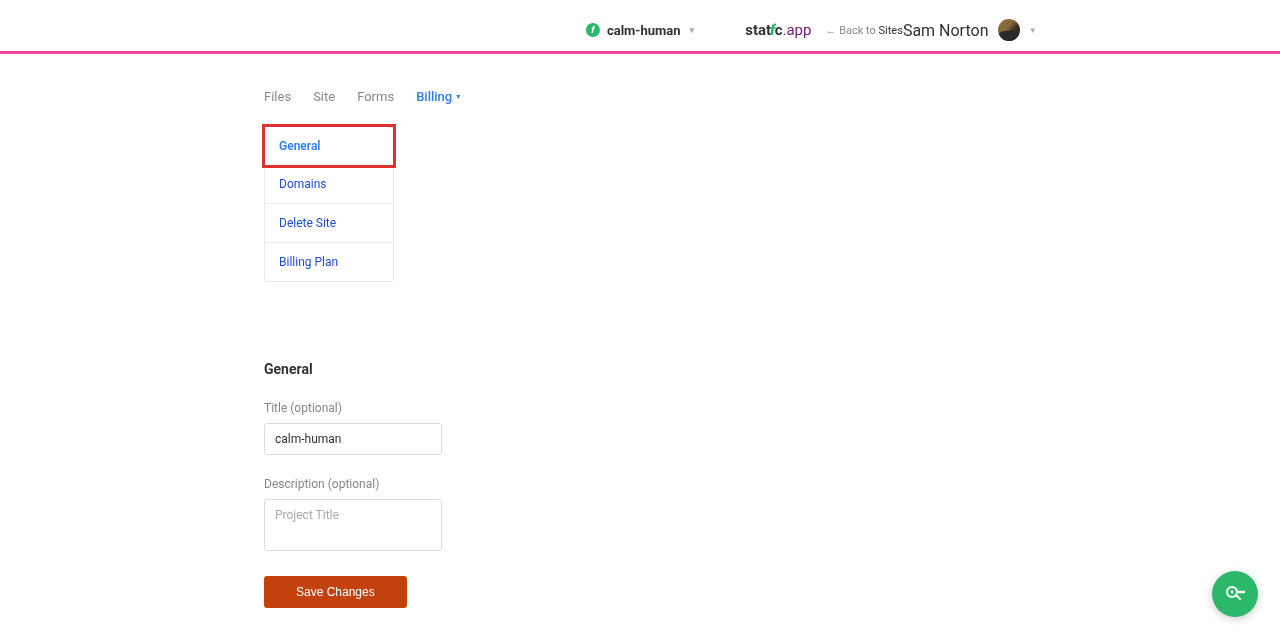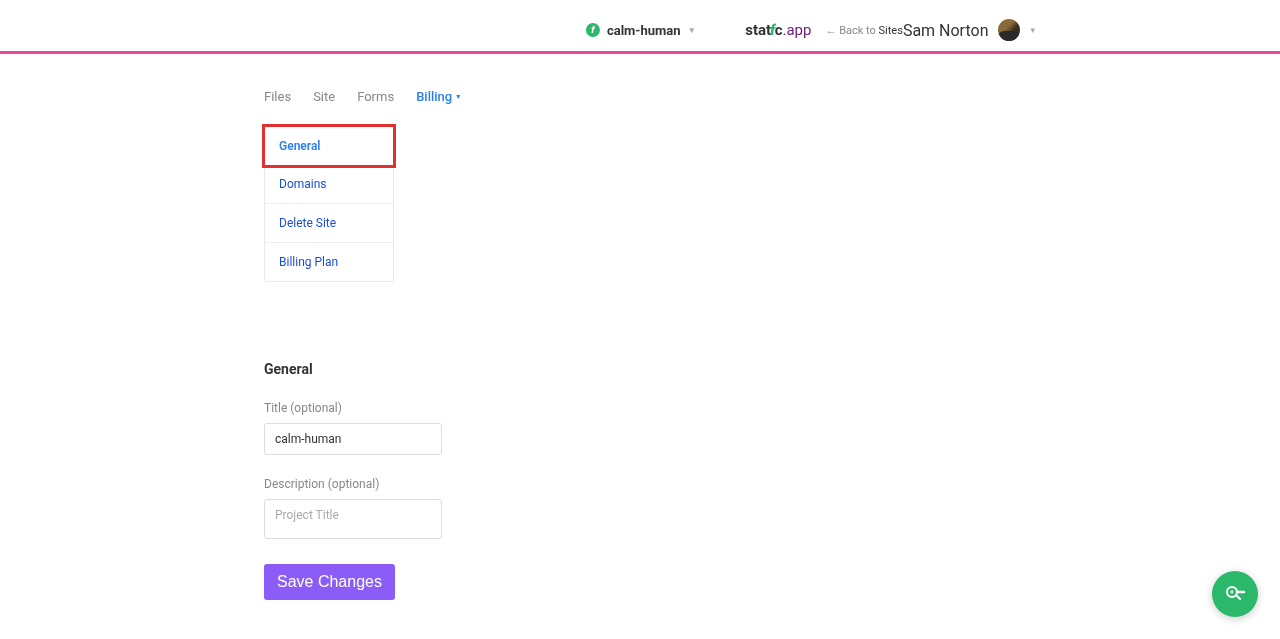--- a/index.html
+++ b/index.html
@@ -157,32 +157,32 @@
   .text-input, .textarea {
     width: 100%;
     border: 1px solid #ddd;
     border-radius: 3px;
     padding: 8px 10px;
     font-size: 12px;
     color: #333;
     font-family: inherit;
   }
   .textarea {
-    height: 40px;
+    height: 52px;
     resize: none;
   }
   .text-input::placeholder, .textarea::placeholder { color: #aaa; }
   .field-group { margin-bottom: 22px; }
   .save-btn {
-    background: #8b5cf6;
+    background: #c2410c;
     color: #fff;
     border: none;
-    padding: 9px 13px;
+    padding: 9px 32px;
     border-radius: 3px;
-    font-size: 16px;
+    font-size: 12px;
     cursor: pointer;
   }
 
   .chat-fab {
     position: fixed;
     right: 22px;
     bottom: 22px;
     width: 46px;
     height: 46px;
     border-radius: 50%;

